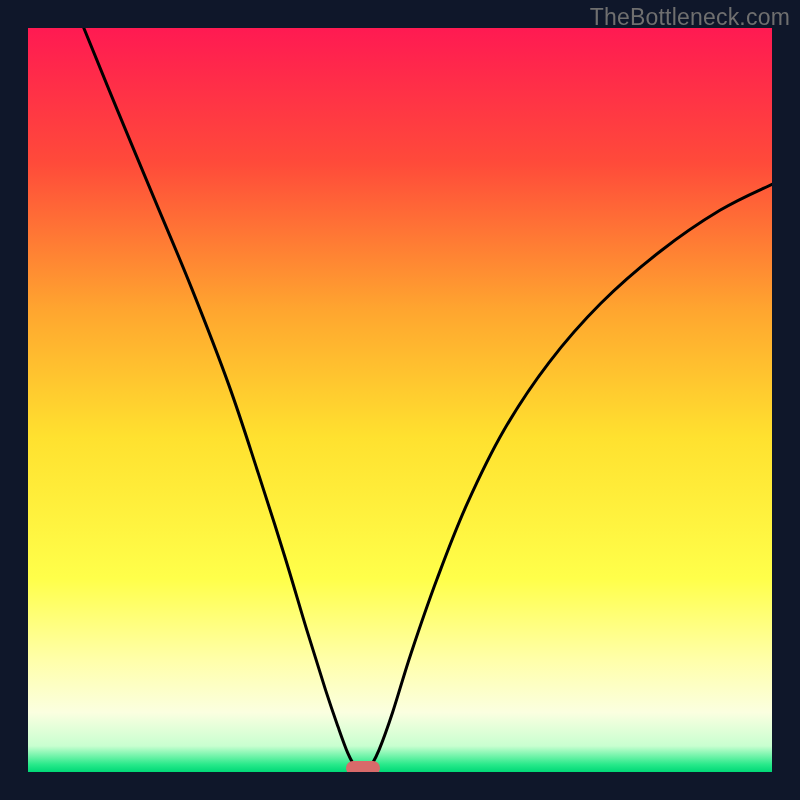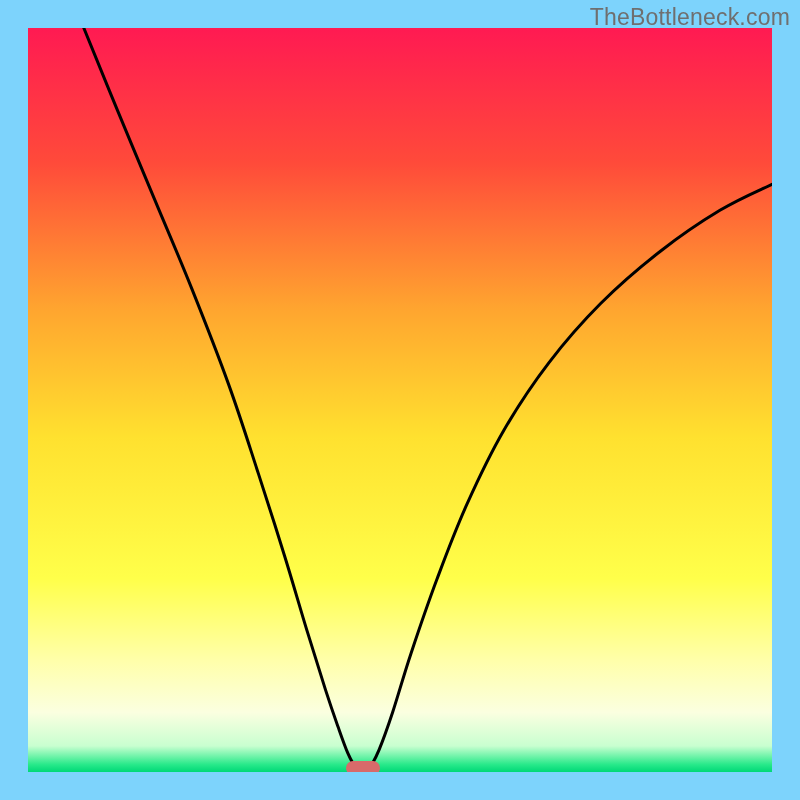--- a/index.html
+++ b/index.html
@@ -8,21 +8,21 @@
     width: 800px;
     height: 800px;
     overflow: hidden;
     background: #000;
     font-family: Arial, Helvetica, sans-serif;
   }
   .frame {
     position: relative;
     width: 800px;
     height: 800px;
-    background: #7dd3fc;
+    background: #0f172a;
   }
   .plot-area {
     position: absolute;
     left: 28px;
     top: 28px;
     width: 744px;
     height: 744px;
     overflow: hidden;
   }
   .gradient {

